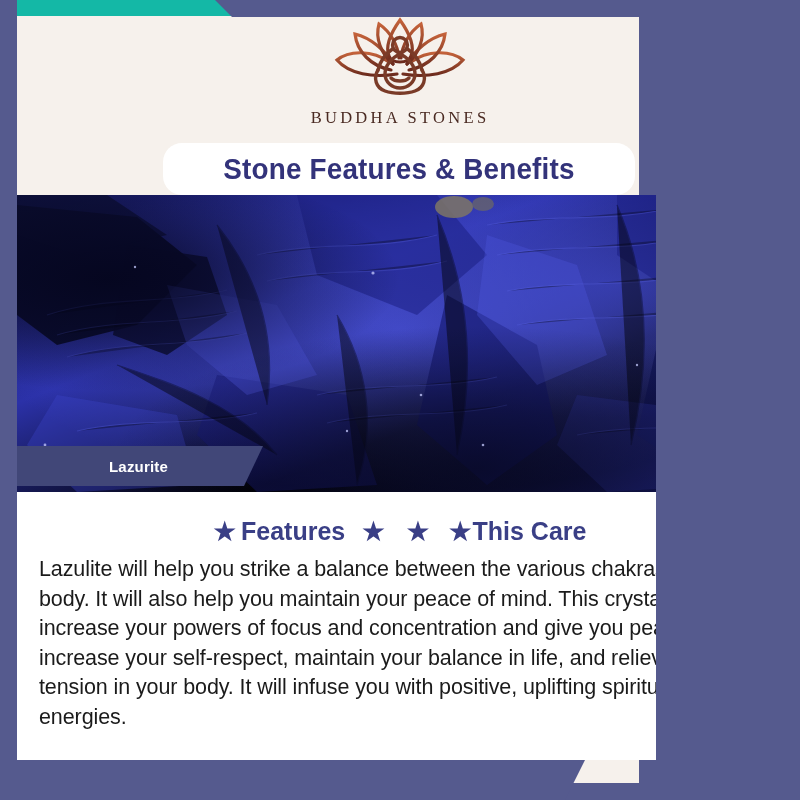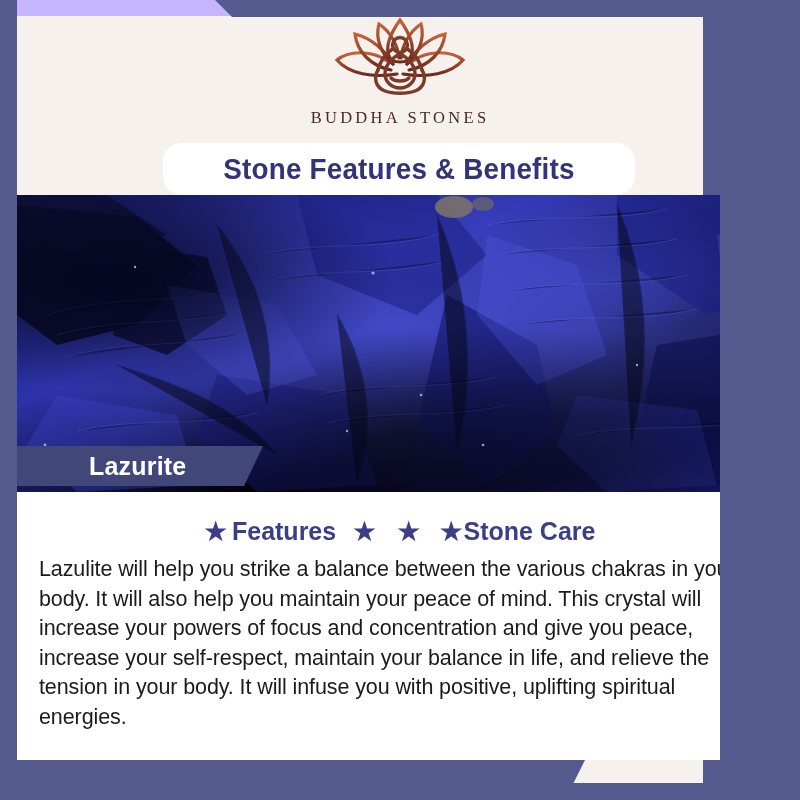--- a/index.html
+++ b/index.html
@@ -5,22 +5,22 @@
   * { margin:0; padding:0; box-sizing:border-box; }
   html,body{ width:800px; height:800px; }
   body{
     font-family:"Liberation Sans", sans-serif;
     background:#555a8e;
     overflow:hidden;
   }
 
   .poster{
     position:relative;
-    width:720px; height:800px;
-    background:#c4b5fd;
+    width:656px; height:800px;
+    background:#14b8a6;
     overflow:hidden;
     text-decoration:underline;
   }
 
   
   .page-bg{
     position:absolute;
     left:16px; top:16px;
     width:768px; height:768px;
     background:#f6f1ec;
@@ -96,23 +96,23 @@
   
   .name-tag{
     position:absolute;
     left:17px; top:446px;
     width:246px; height:40px;
     background:#414778;
     clip-path: polygon(0 0, 246px 0, 227px 40px, 0 40px);
     display:flex; align-items:center;
   }
   .name-tag span{
-    margin-left:72px;
+    margin-left:92px;
     color:#ffffff;
-    font-size:25px;
+    font-size:15px;
     font-weight:bold;
     letter-spacing:0.2px;
   }
 
   
   .content{
     position:absolute;
     left:17px; top:492px;
     width:766px; height:268px;
     background:#ffffff;
@@ -303,20 +303,20 @@
         <span>Features</span>
       </span>
       <span class="benefit">
         <span class="star">★</span>
       </span>
       <span class="benefit">
         <span class="star">★</span>
       </span>
       <span class="benefit tight">
         <span class="star">★</span>
-        <span>Stone Care</span>
+        <span>This Care</span>
       </span>
     </div>
 
     <p class="body-copy">Lazulite will help you strike a balance between the various chakras in your body. It will also help you maintain your peace of mind. This crystal will increase your powers of focus and concentration and give you peace, increase your self-respect, maintain your balance in life, and relieve the tension in your body. It will infuse you with positive, uplifting spiritual energies.</p>
   </div>
 
 </div>
 
 </body></html>

